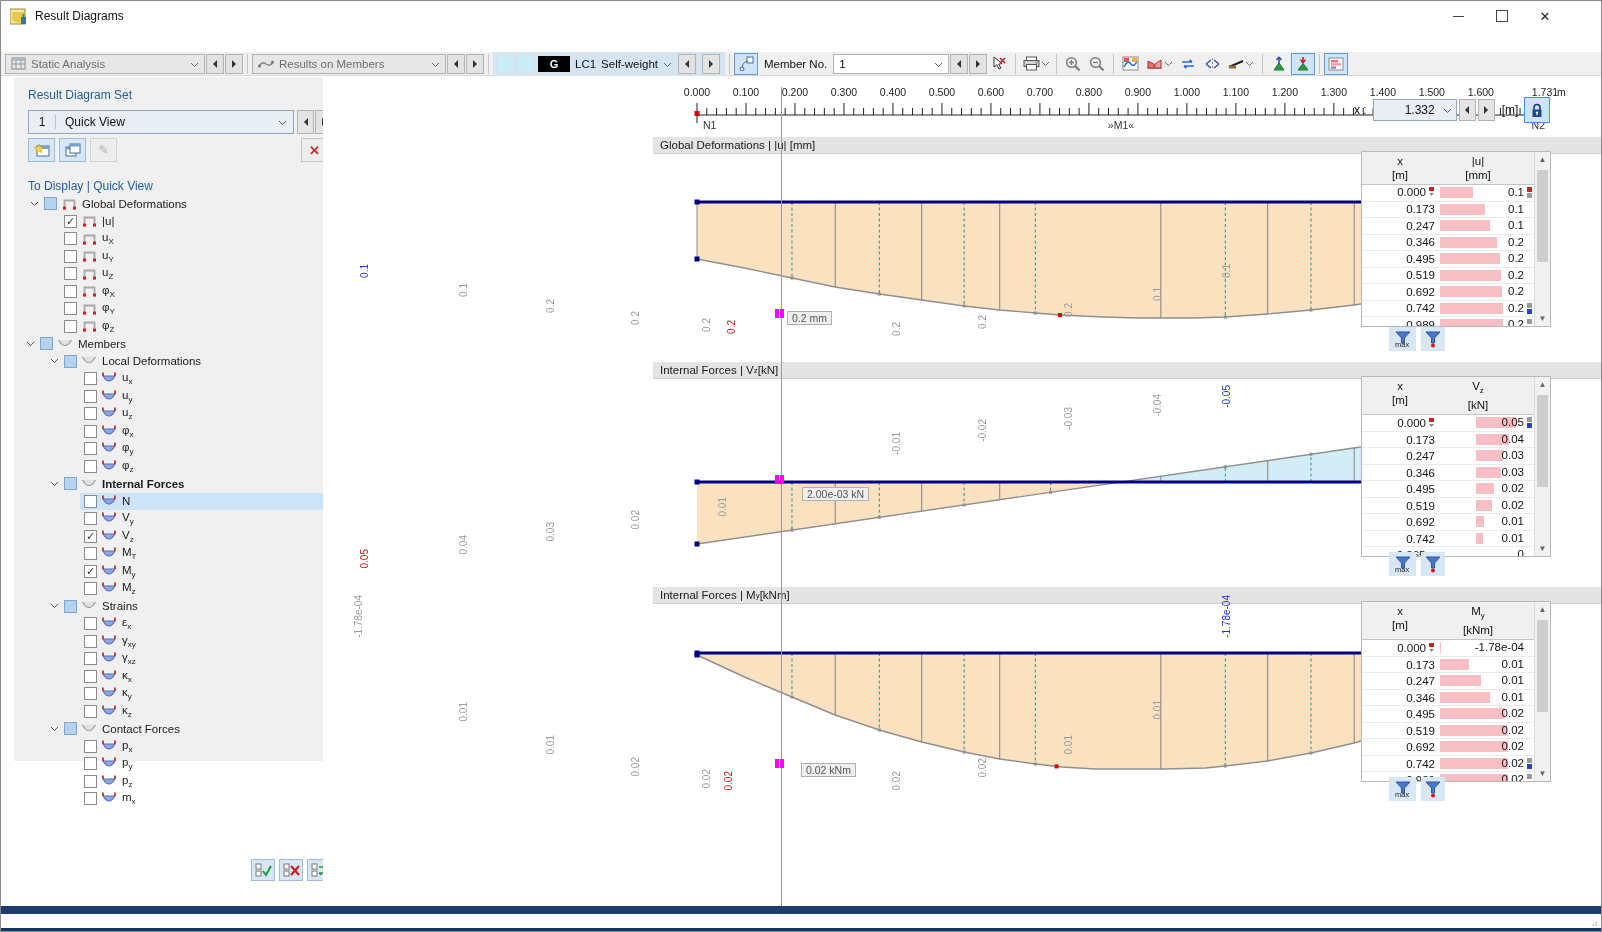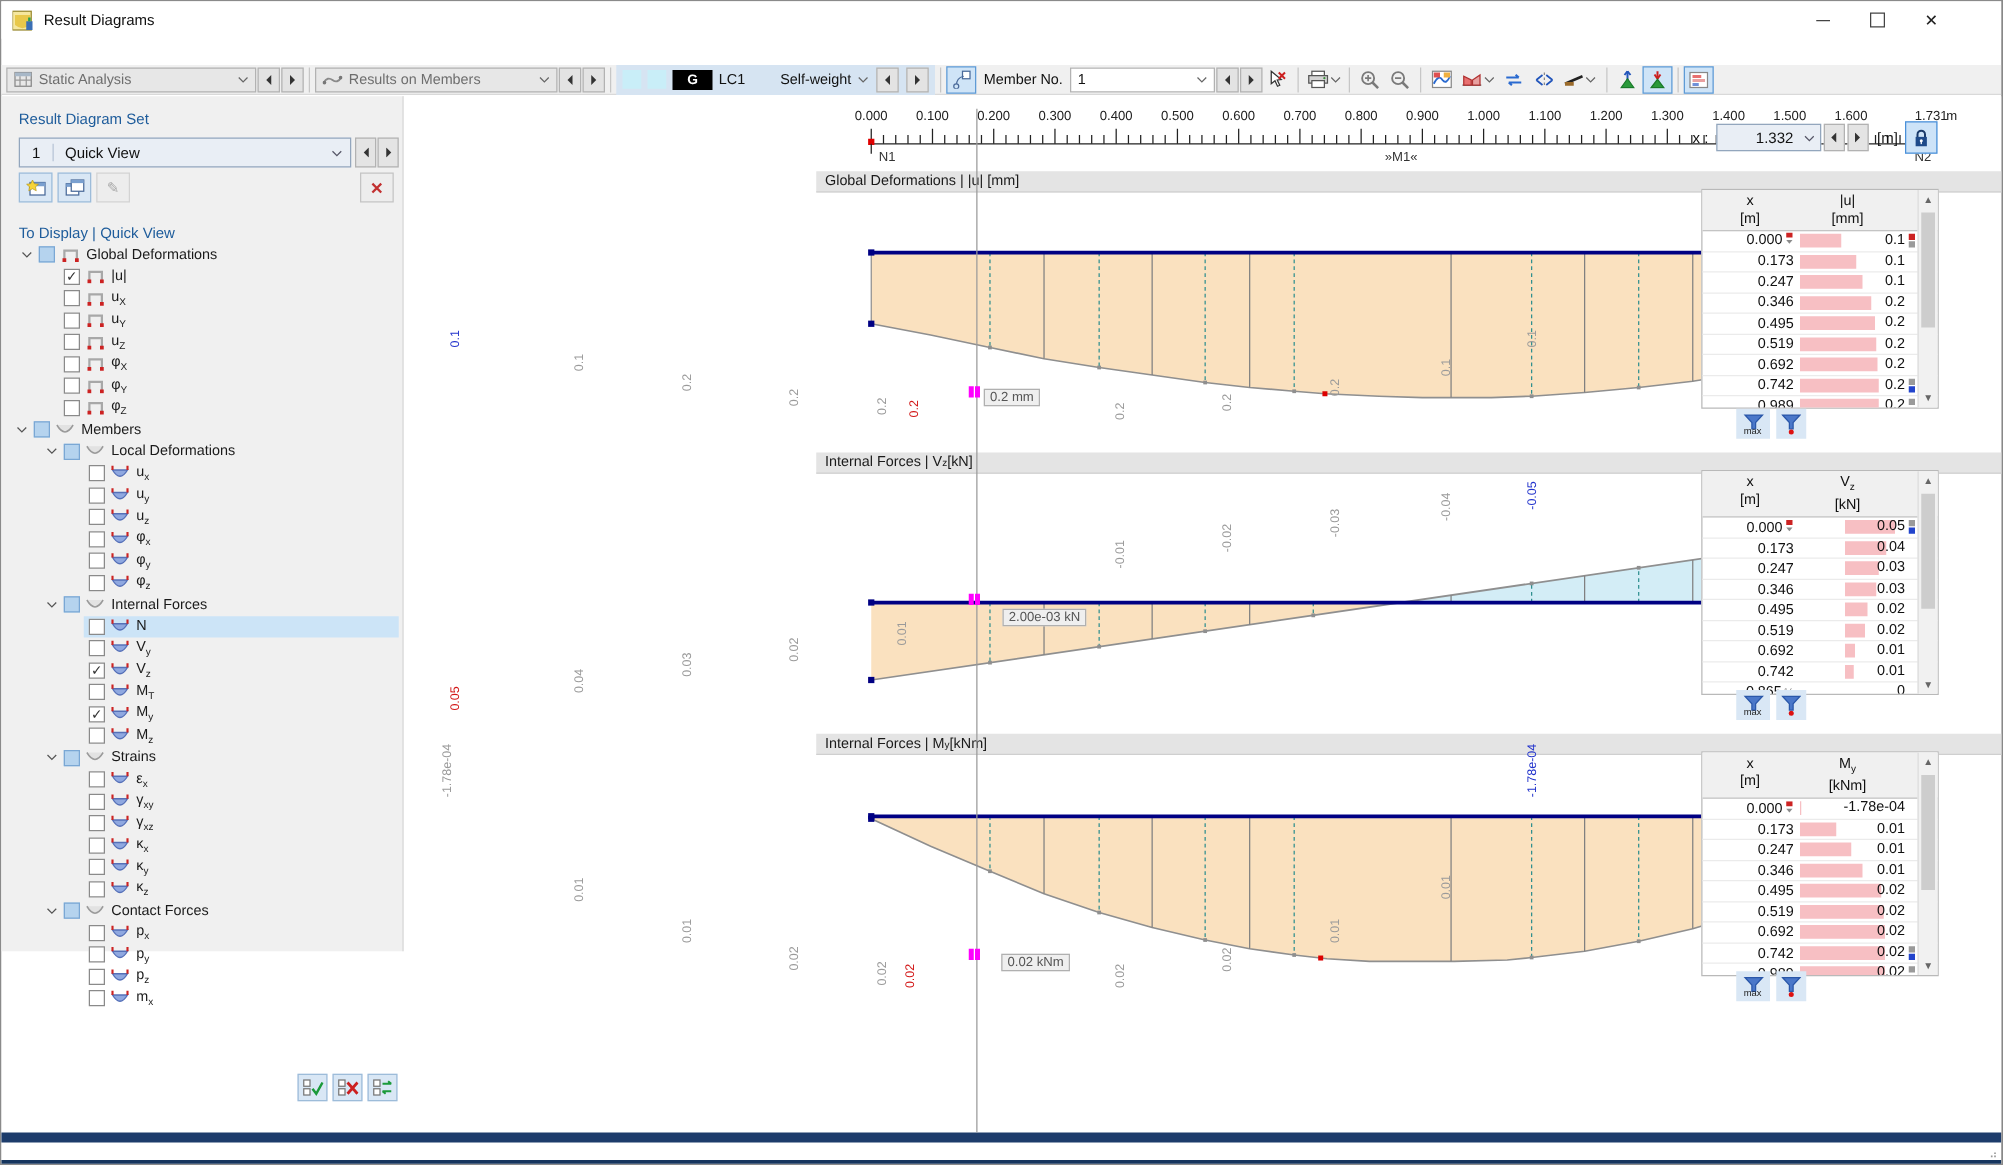--- a/index.html
+++ b/index.html
@@ -16,21 +16,21 @@
   #toolbar{position:absolute;left:0;top:51px;width:100%;height:24px;background:#f0f0f0;border-bottom:1px solid #d9d9d9;display:flex;align-items:center;padding-left:4px;box-sizing:border-box;}
   .combo{display:flex;align-items:center;height:20px;background:#e7e7e7;border:1px solid #b2b2b2;font-size:11.5px;color:#6e6e6e;padding:0 5px;gap:5px;box-sizing:border-box;}
   .navbtn{width:18px;height:20px;background:#e3e3e3;border:1px solid #b2b2b2;display:flex;align-items:center;justify-content:center;box-sizing:border-box;margin-left:1px;}
   .sep{width:1px;height:20px;background:#c6c6c6;margin:0 4px;}
   .tbtn{min-width:24px;height:22px;display:flex;align-items:center;justify-content:center;border:1px solid transparent;box-sizing:border-box;gap:1px;}
   .tbtn.on{background:#cfe4f7;border-color:#5f9bd5;}
   .lcpanel{display:flex;align-items:center;height:24px;background:#d6e4f2;padding:0 5px;gap:5px;font-size:11.5px;color:#111;}
   .lcsq{width:15px;height:15px;background:#c9eef8;}
   .lcflag{width:32px;height:16px;background:#000;color:#fff;font-size:11px;font-weight:bold;display:flex;align-items:center;justify-content:center;}
   
-  #sidebar{position:absolute;left:0;top:76px;width:322px;height:684px;background:#f0f0f0;border-right:1px solid #d2d2d2;box-sizing:border-box;}
+  #sidebar{position:absolute;left:13px;top:76px;width:322px;height:684px;background:#f0f0f0;border-right:1px solid #d2d2d2;box-sizing:border-box;}
   .bluehead{font-size:12px;color:#1e5c9b;}
   #rds-head{position:absolute;left:14px;top:11px;}
   #rds-combo{position:absolute;left:14px;top:33px;width:266px;height:24px;background:#e9eef5;border:1px solid #93a6bd;display:flex;align-items:center;font-size:12px;color:#111;box-sizing:border-box;}
   #rds-num{width:26px;text-align:center;border-right:1px solid #b7c4d6;}
   #rds-name{padding-left:9px;}
   #rds-combo .chev{margin-left:auto;margin-right:6px;}
   .sidenav{position:absolute;top:33px;width:17px;height:24px;background:#e4e4e4;border:1px solid #b2b2b2;display:flex;align-items:center;justify-content:center;box-sizing:border-box;}
   .sbtn{position:absolute;top:61px;width:27px;height:24px;background:#d9e7f5;border:1px solid #9dbcd9;display:flex;align-items:center;justify-content:center;box-sizing:border-box;}
   .sbtn.dis{background:#ededed;border-color:#c8c8c8;opacity:.7;}
   #todisp{position:absolute;left:14px;top:102px;}
@@ -150,21 +150,21 @@
         <svg width="6" height="8">
           <path d="M1 0 L5 4 L1 8 Z" fill="#333"></path>
         </svg>
       </div>
   <div class="sep"></div>
   <div class="lcpanel">
     <span class="lcsq"></span>
         <span class="lcsq"></span>
     <span class="lcflag">G</span>
     <span>LC1</span>
-    <span style="margin-left:23px">Self-weight</span>
+    <span style="margin-left:0">Self-weight</span>
     <span><svg width="9" height="6">
             <path d="M1 1 L4.5 4.5 L8 1" stroke="#666" fill="none"></path>
           </svg></span>
     <span class="navbtn">
           <svg width="6" height="8">
             <path d="M5 0 L1 4 L5 8 Z" fill="#333"></path>
           </svg>
         </span>
         <span class="navbtn">
           <svg width="6" height="8">
@@ -525,21 +525,21 @@
           <span class="chevbox"></span>
           <span class="cb "></span>
           <span class="ticon">
             <svg width="16" height="13">
               <path d="M2 4 Q8 14 14 4 Z" fill="#8fa8e0" stroke="#5570b8" stroke-width="1.1"></path>
               <path d="M2 0.5 V4 M14 0.5 V4" stroke="#cc2222" stroke-width="1.7"></path>
             </svg>
           </span>
           <span class="tlabel">φ<sub>z</sub></span>
         </div>
-        <div class="trow" style="padding-left: 30px;">
+        <div class="trow" style="padding-left: 30px; font-weight: bold;">
           <span class="chevbox">
             <svg width="9" height="6">
               <path d="M1 1 L4.5 4.5 L8 1" stroke="#555" fill="none"></path>
             </svg>
           </span>
           <span class="cb part"></span>
           <span class="ticon">
             <svg width="16" height="12">
               <path d="M1.5 2 Q8 13 14.5 2" fill="#e2e2e2" stroke="#9a9a9a" stroke-width="1.2"></path>
             </svg>

